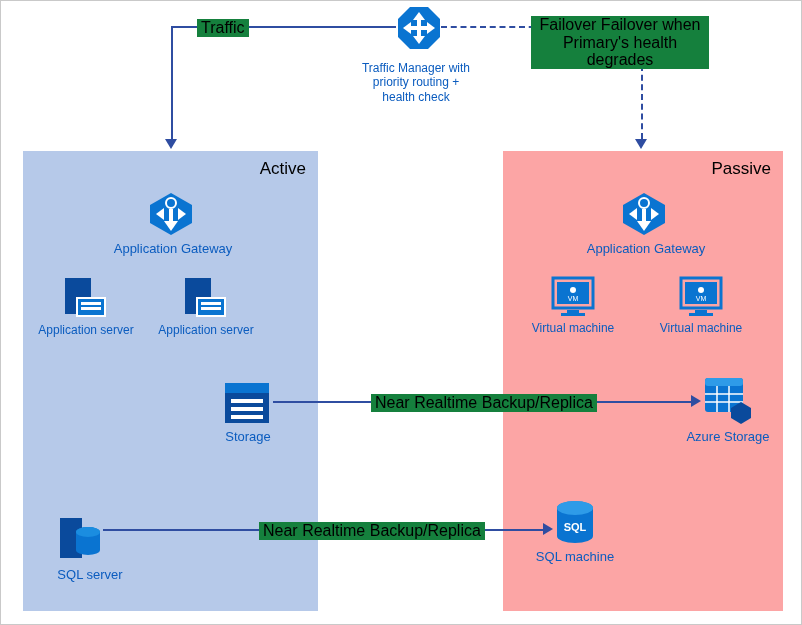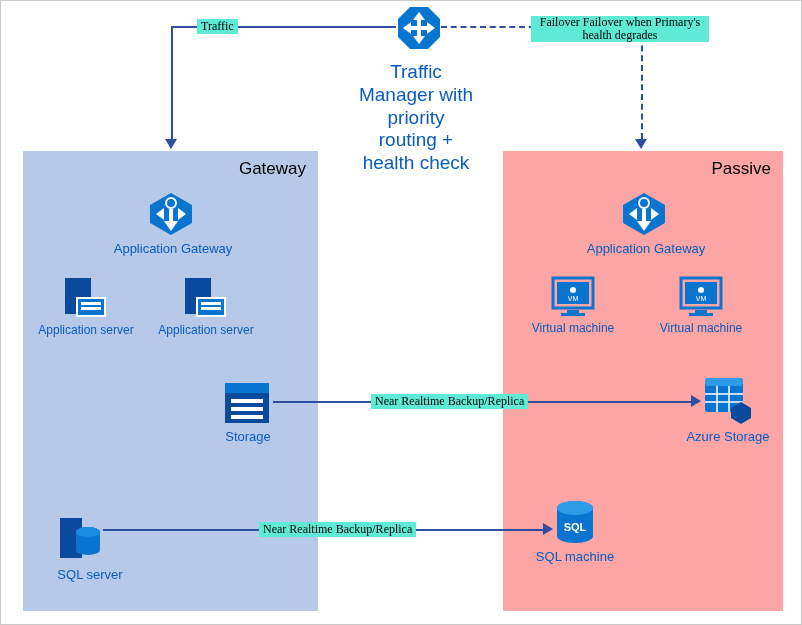--- a/index.html
+++ b/index.html
@@ -45,21 +45,21 @@
   .lbl {
     position: absolute;
     color: #0b5cbf;
     font-size: 13px;
     text-align: center;
     line-height: 1.2;
   }
   .lbl.small { font-size: 12px; white-space: nowrap; }
   .lbl.caption { color: #0b5cbf; }
   
-  .tm-label { left: 355px; top: 60px; width: 120px; font-size: 19px; }
+  .tm-label { left: 355px; top: 60px; width: 120px; font-size: 12px; }
   
   .icon { position: absolute; display:flex; align-items:center; justify-content:center; }
   svg { display:block; }
   
   .arrow-down {
     position:absolute;
     width:0;height:0;
     border-left:6px solid transparent;
     border-right:6px solid transparent;
     border-top:10px solid #2f4da1;
@@ -86,26 +86,25 @@
     height:0;
     border-top:2px dashed #2f4da1;
   }
   .line-dash-v {
     position:absolute;
     width:0;
     border-left:2px dashed #2f4da1;
   }
   .edge-label {
     position:absolute;
-    font-size:12px;
+    font-size:16px;
     color:#000;
-    background:#5eead4;
+    background:#15803d;
     padding:0 4px;
     white-space:nowrap;
-    font-family:Liberation Serif, serif;
   }
 </style>
 </head>
 <body>
 
 <div class="canvas">
 
   <div class="icon" style="left:395px; top:4px; width:45px; height:45px;">
     <svg width="44" height="44" viewBox="0 0 44 44">
       <polygon points="13,1 31,1 43,13 43,31 31,43 13,43 1,31 1,13" fill="#0a74d1"></polygon>
@@ -126,21 +125,21 @@
   <div class="line-v" style="left:170px; top:25px; height:113px;"></div>
   <div class="arrow-down" style="left:164px; top:138px;"></div>
   <div class="edge-label" style="left:196px; top:18px;">Traffic</div>
 
   <div class="line-dash-h" style="left:440px; top:25px; width:201px;"></div>
   <div class="line-dash-v" style="left:640px; top:25px; height:113px;"></div>
   <div class="arrow-down" style="left:634px; top:138px;"></div>
   <div class="edge-label" style="left:530px; top:15px; width:170px; text-align:center; white-space:normal; line-height:1.1;">Failover Failover when Primary's health degrades</div>
 
   <div class="region-active">
-    <div class="region-title">Gateway</div>
+    <div class="region-title">Active</div>
 
     <div class="icon" style="left:125px; top:40px; width:46px; height:46px;">
       <svg width="46" height="46" viewBox="0 0 46 46">
         <polygon points="23,2 44,14 44,32 23,44 2,32 2,14" fill="#0a74d1"></polygon>
         <circle cx="23" cy="12" r="5" fill="none" stroke="#fff" stroke-width="2"></circle>
         <g fill="#ffffff">
           <polygon points="23,40 30,30 16,30"></polygon>
           <polygon points="8,23 16,17 16,29"></polygon>
           <polygon points="38,23 30,17 30,29"></polygon>
           <rect x="21" y="18" width="4" height="14"></rect>

